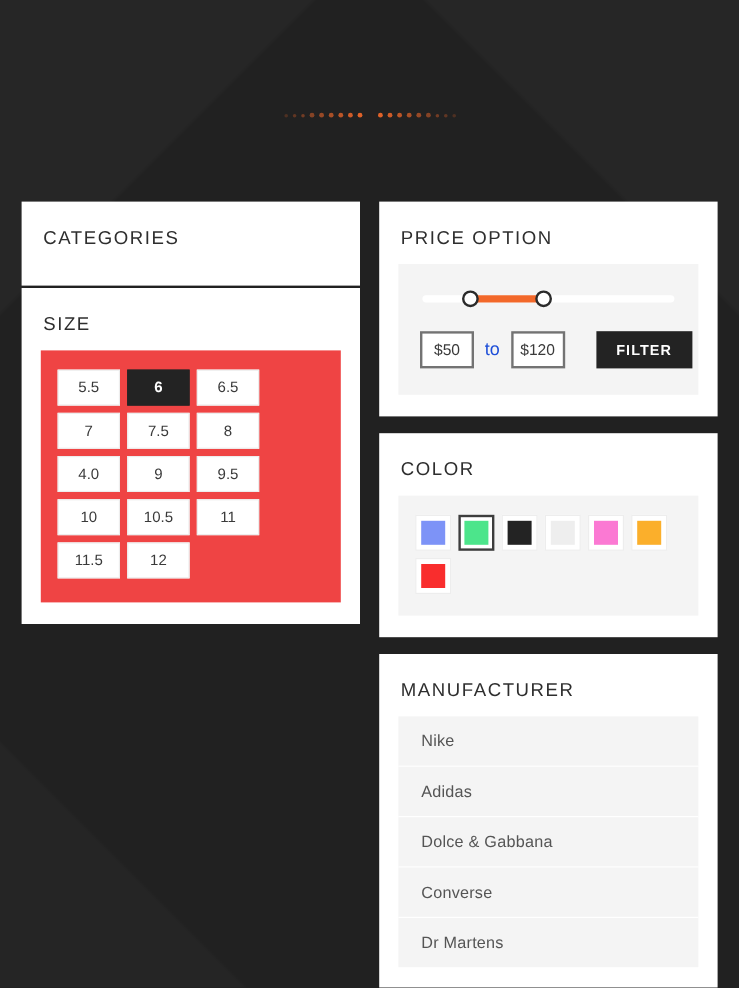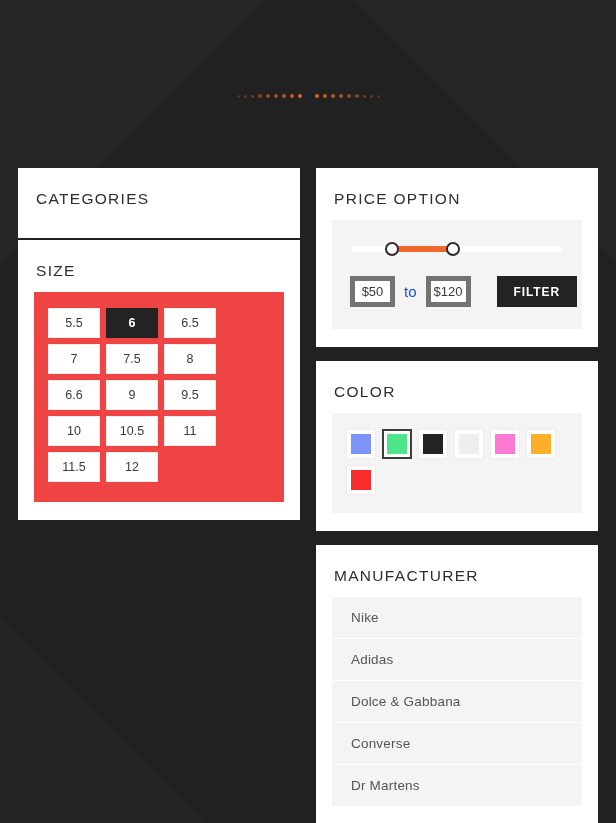--- a/index.html
+++ b/index.html
@@ -143,21 +143,21 @@
 
   .price-row {
     display: flex;
     align-items: center;
     gap: 9px;
   }
   .price-input {
     width: 45px;
     height: 31px;
     background: #ffffff;
-    border: 5px solid #737373;
+    border: 2px solid #737373;
     font-family: "Liberation Sans", sans-serif;
     font-size: 13px;
     color: #3a3a3a;
     text-align: center;
     line-height: 29px;
     padding: 0;
   }
   .price-to { font-size: 15px; color: #1d4ed8; }
   .filter-btn {
     margin-left: 17px;
@@ -262,21 +262,21 @@
 
       <section class="panel">
         <div class="panel-title">SIZE</div>
         <div class="size-box">
             <div class="size-cell">5.5</div>
             <div class="size-cell selected">6</div>
             <div class="size-cell">6.5</div>
             <div class="size-cell">7</div>
             <div class="size-cell">7.5</div>
             <div class="size-cell">8</div>
-            <div class="size-cell">6.6</div>
+            <div class="size-cell">4.0</div>
             <div class="size-cell">9</div>
             <div class="size-cell">9.5</div>
             <div class="size-cell">10</div>
             <div class="size-cell">10.5</div>
             <div class="size-cell">11</div>
             <div class="size-cell">11.5</div>
             <div class="size-cell">12</div>
           </div>
       </section>
 

